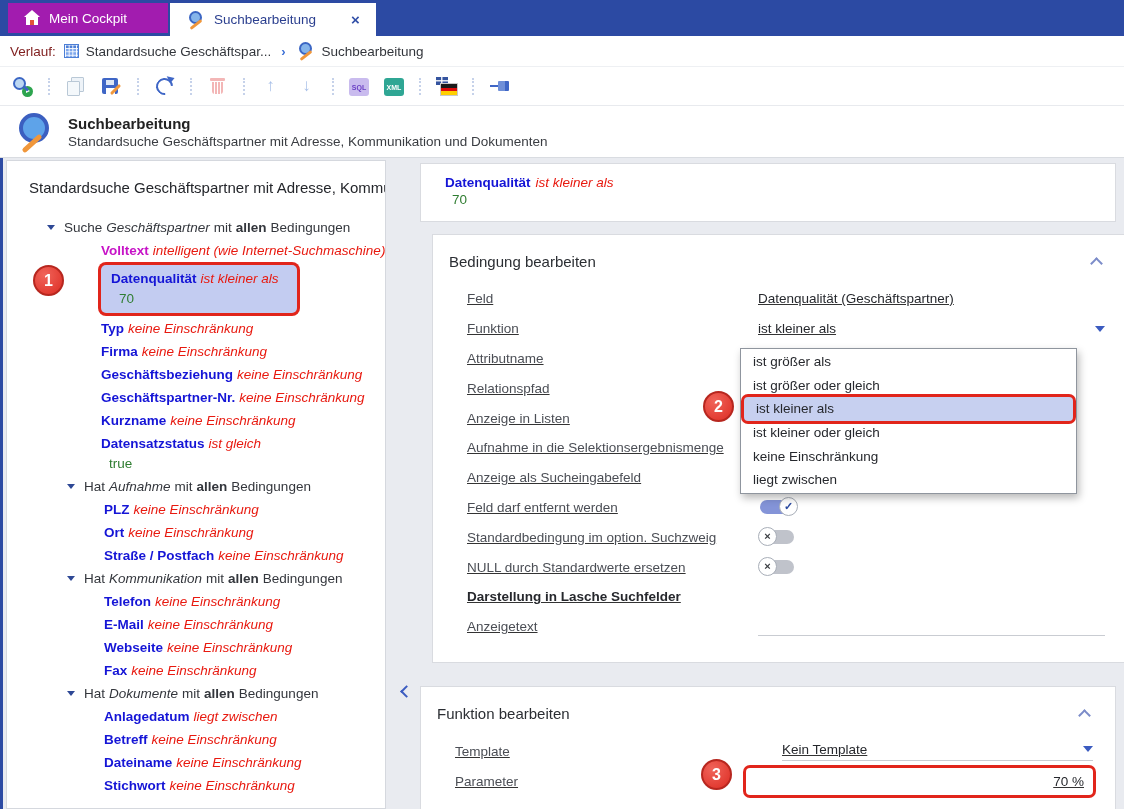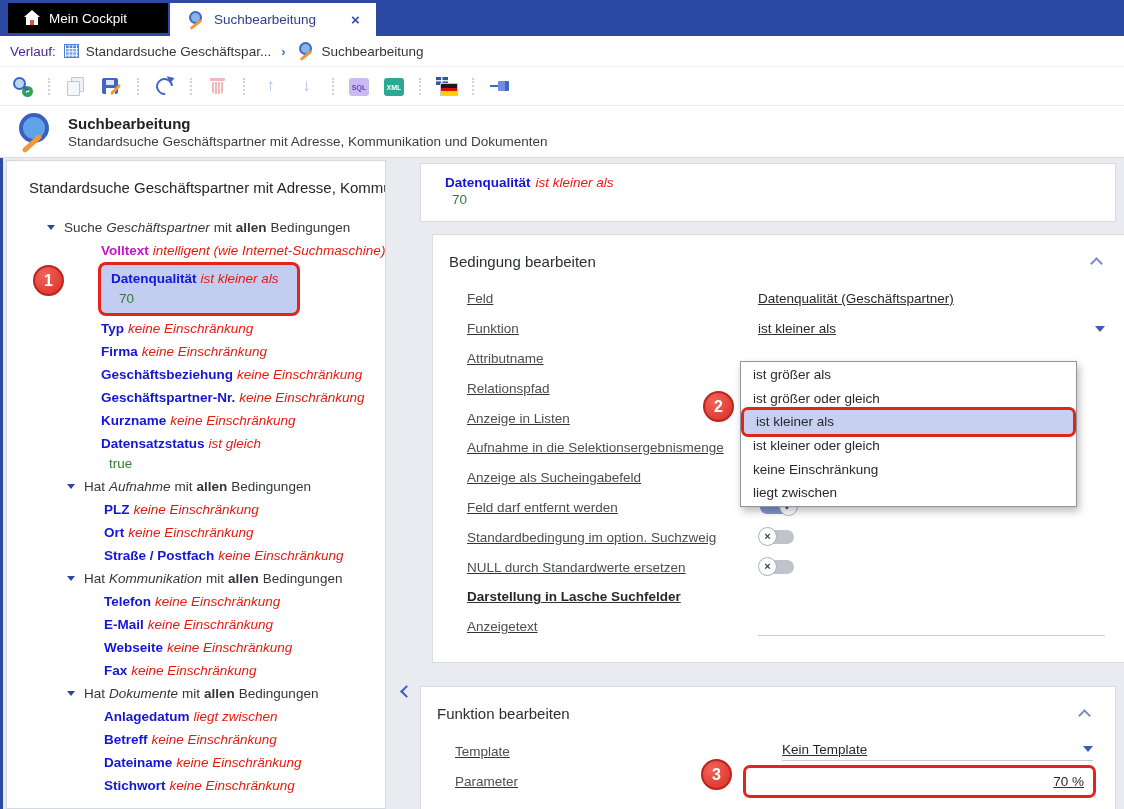--- a/index.html
+++ b/index.html
@@ -6,37 +6,37 @@
   html,body { background:#cfd3da; }
   #app {
     position:relative; width:1124px; height:809px; overflow:hidden;
     font-family:"Liberation Sans", sans-serif; font-size:13.5px; color:#333;
     background:#e9ebf0;
   }
   
   .tabbar { position:absolute; left:0; top:0; width:1124px; height:36px;
     background:#2c4aa3; display:flex; align-items:flex-end; }
   .tab { display:flex; align-items:center; gap:9px; padding:0 16px; cursor:default; }
-  .tab.inactive { background:#000000; color:#fff; height:30px; margin:0 2px 3px 8px; min-width:160px; }
+  .tab.inactive { background:#a21caf; color:#fff; height:30px; margin:0 2px 3px 8px; min-width:160px; }
   .tab.active { background:#fff; color:#2b3f8f; height:33px; min-width:200px; }
   .tab .tab-label { white-space:nowrap; }
   .tab-close { margin-left:26px; color:#3350a8; font-weight:bold; font-size:15px; line-height:1; }
   
   .home-icon{position:relative;width:16px;height:14px;flex:none;}
   .home-icon::after{content:"";position:absolute;left:0;top:-1px;border-left:8px solid transparent;border-right:8px solid transparent;border-bottom:7px solid #fff;}
   .home-icon::before{content:"";position:absolute;left:2px;top:6px;width:12px;height:8px;
     background:linear-gradient(#e0513a,#e0513a) 50% 100%/4px 5px no-repeat,#fff;}
   
   .search-edit-icon{position:relative;width:19px;height:18px;flex:none;}
   .search-edit-icon::before{content:"";position:absolute;left:3px;top:0;width:9px;height:9px;border:2.5px solid #3b66c4;border-radius:50%;background:#85b4ea;}
   .search-edit-icon::after{content:"";position:absolute;left:3px;top:12px;width:14px;height:3px;background:#f0973b;border-radius:2px;transform:rotate(-38deg);}
   
   .crumbbar { position:absolute; left:0; top:36px; width:1124px; height:31px; background:#fff;
     display:flex; align-items:center; gap:8px; padding-left:10px; border-bottom:1px solid #eef0f3; }
-  .crumb-label { color:#4c1d95; }
+  .crumb-label { color:#7f1d1d; }
   .crumb-item { display:flex; align-items:center; gap:7px; color:#33363c; }
   .crumb-sep { color:#3b6fd6; font-weight:bold; font-size:13px; margin:0 2px; }
   .table-grid-icon{width:15px;height:14px;border:1px solid #4d7fd6;flex:none;
     background:
       linear-gradient(90deg,rgba(255,255,255,.95) 1px,transparent 1px) 0 0/3.7px 100%,
       linear-gradient(rgba(255,255,255,.95) 1px,transparent 1px) 0 3px/100% 3.4px,
       linear-gradient(#4d7fd6 0 3px,#7ea7ec 3px);}
   
   .toolbar { position:absolute; left:0; top:67px; width:1124px; height:39px; background:#fff;
     display:flex; align-items:center; gap:15px; padding-left:12px; border-bottom:1px solid #e8eaee; }
@@ -130,21 +130,21 @@
   .toggle .track{position:absolute;left:2px;top:3px;width:34px;height:14px;border-radius:7px;}
   .toggle.on .track{background:#8494d8;} .toggle.off .track{background:#c0c3cb;}
   .toggle .knob{position:absolute;top:0;width:19px;height:19px;border-radius:50%;background:#fff;border:1.5px solid #a8aeb8;
     display:flex;align-items:center;justify-content:center;font-size:11px;line-height:1;}
   .toggle.on .knob{right:0;color:#2b4aa0;font-weight:bold;}
   .toggle.off .knob{left:0;color:#3a3d42;font-weight:bold;}
   
   .param-box{width:100%;height:27px;background:#fff;box-shadow:0 0 0 3px #e1251b;border-radius:4px;
     display:flex;align-items:center;justify-content:flex-end;padding-right:9px;color:#26282d;}
   
-  .dropdown{position:absolute;left:740px;top:361px;width:337px;height:146px;background:#fff;
+  .dropdown{position:absolute;left:740px;top:348px;width:337px;height:146px;background:#fff;
     border:1px solid #8f959e;box-shadow:2px 4px 8px rgba(0,0,0,.28);z-index:20;padding-top:1px;}
   .dd-option{height:23.6px;display:flex;align-items:center;padding-left:12px;color:#26282d;white-space:nowrap;}
   .dd-option.selected{background:#c7d0f0;box-shadow:0 0 0 3px #e1251b;border-radius:4px;margin:0 3px;}
   
   .gutter-chev{position:absolute;left:402px;top:687px;width:9px;height:9px;border-left:2.4px solid #3b5bc0;border-bottom:2.4px solid #3b5bc0;transform:rotate(45deg);}
   
   .step-circle{position:absolute;width:31px;height:31px;border-radius:50%;z-index:30;
     background:radial-gradient(circle at 35% 30%,#f0645a,#dd2c23);border:2px solid #b7271f;
     color:#fff;font-weight:bold;font-size:16px;display:flex;align-items:center;justify-content:center;}
   #step1{left:33px;top:265px;} #step2{left:703px;top:391px;} #step3{left:701px;top:759px;}

